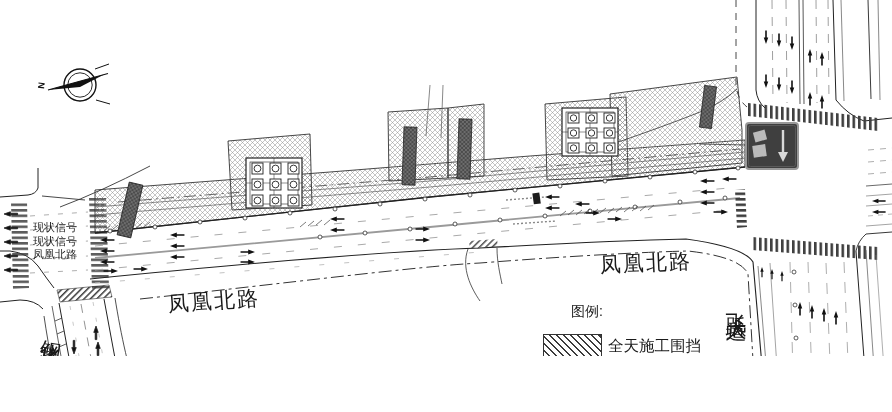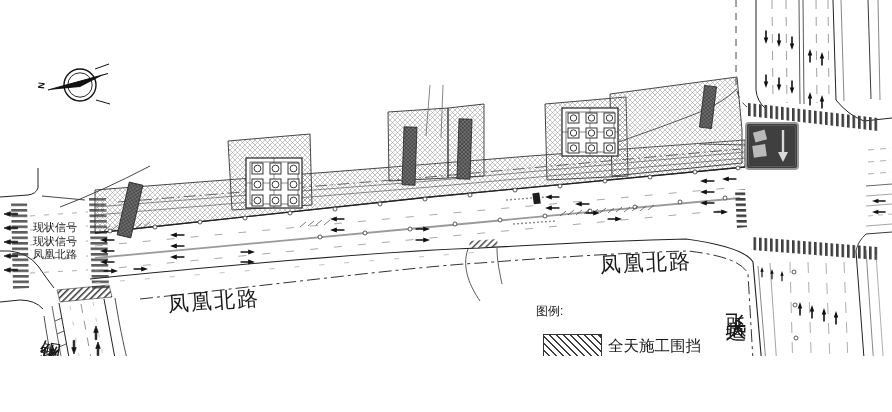--- a/index.html
+++ b/index.html
@@ -4,21 +4,21 @@
 <style>
   html,body{margin:0;padding:0;background:#fff;}
   #canvas{position:relative;width:892px;height:356px;background:#fff;overflow:hidden;
           font-family:"Liberation Sans","DejaVu Sans",sans-serif;color:#1a1a1a;text-decoration:underline;}
   #draw{position:absolute;left:0;top:0;}
   .lbl{position:absolute;white-space:nowrap;color:#1a1a1a;}
   .road-label{font-size:21px;letter-spacing:2px;}
   .v-label{writing-mode:vertical-rl;text-orientation:upright;font-size:21px;letter-spacing:3px;}
   .annot{font-size:11px;line-height:13.5px;}
   .annot span{display:block;}
-  .legend-title{font-size:12px;}
+  .legend-title{font-size:14px;margin-left:35px;}
   .legend-label{font-size:15.5px;}
   .swatch{position:absolute;left:543px;top:334px;width:57px;height:24px;border:1.3px solid #333;
           background:repeating-linear-gradient(45deg,#3c3c3c 0 1.6px,transparent 1.6px 5px);}
 </style>
 </head>
 <body>
 
 <div id="canvas">
 
 <svg id="draw" width="892" height="412" viewBox="0 0 892 412">

